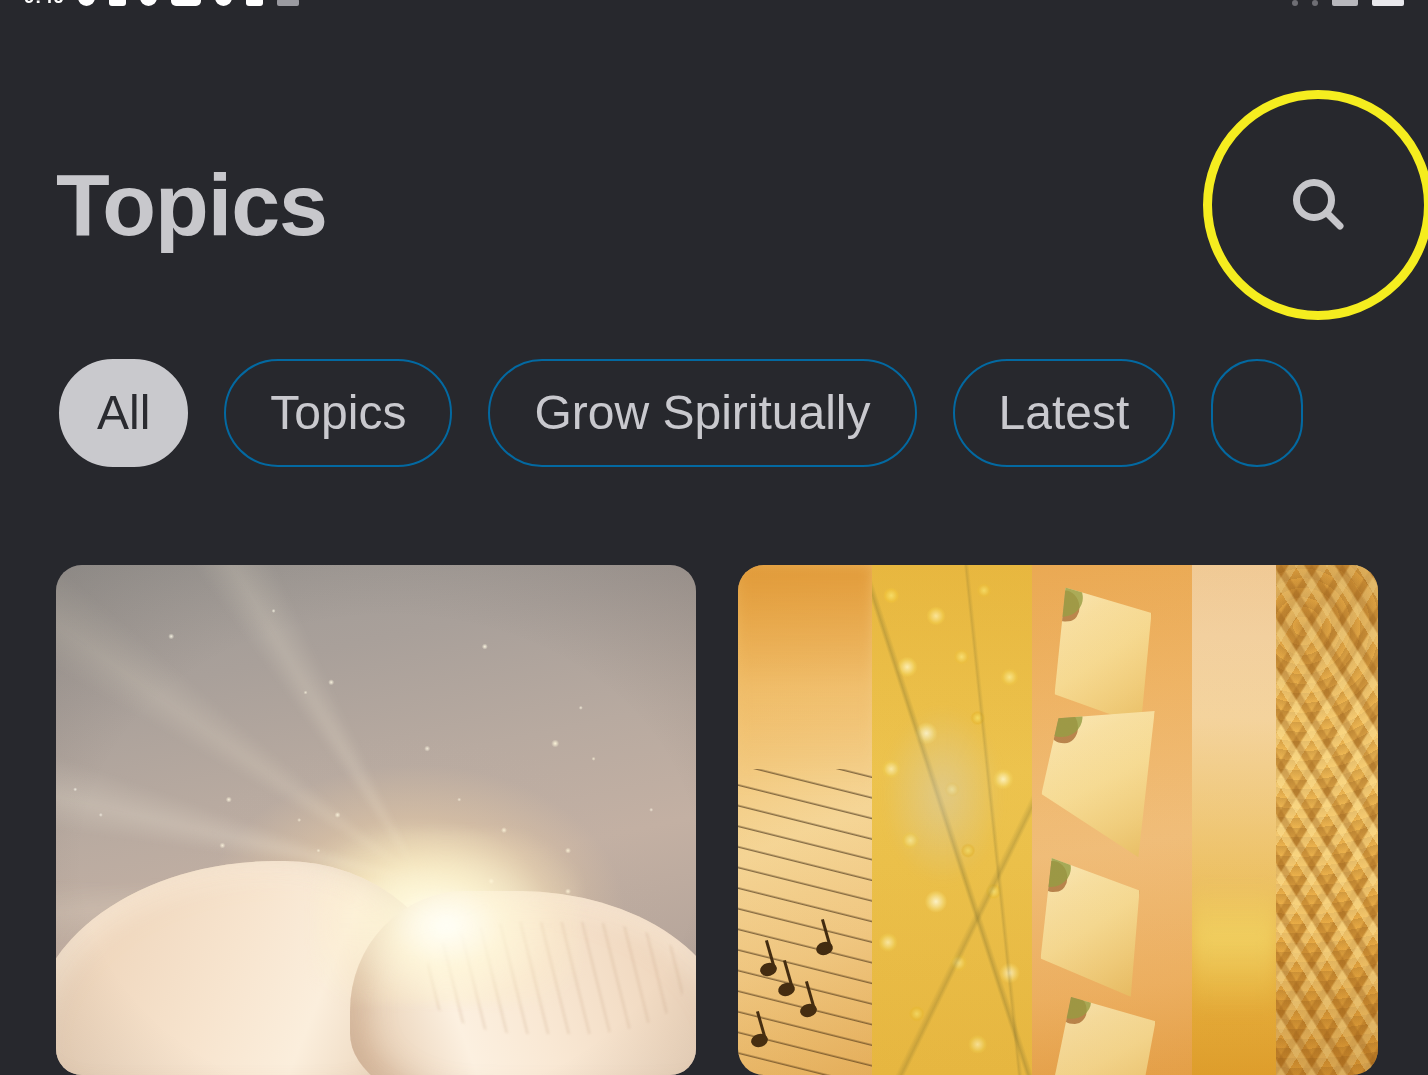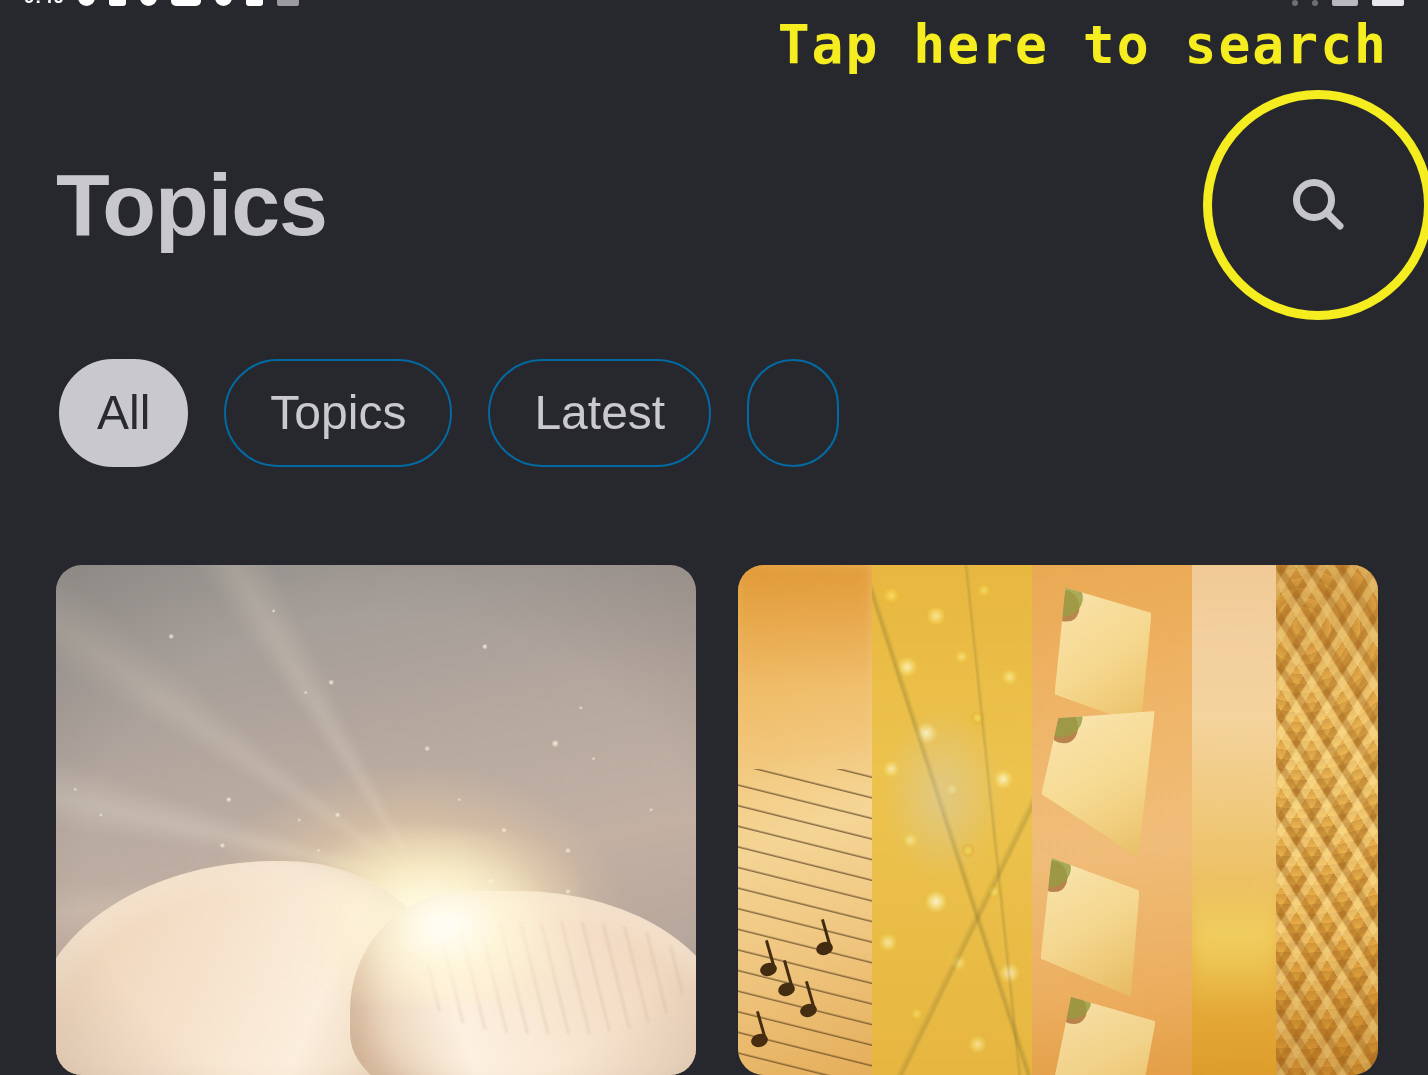--- a/index.html
+++ b/index.html
@@ -552,25 +552,25 @@
         <svg width="62" height="62" viewBox="0 0 62 62" aria-hidden="true">
           <circle cx="26" cy="26" r="17.5" fill="none" stroke="#c6c6ca" stroke-width="7"></circle>
           <line x1="38.5" y1="38.5" x2="52" y2="52" stroke="#c6c6ca" stroke-width="7" stroke-linecap="round"></line>
         </svg>
       </span>
     </button>
   </div>
 
   <div id="annotation-circle"></div>
 
-  <div id="tap-hint">Tap here to search</div>
 
   <div id="chips-row">
     <button class="chip selected">All</button>
     <button class="chip">Topics</button>
+    <button class="chip">Grow Spiritually</button>
     <button class="chip">Latest</button>
     <button class="chip"></button>
   </div>
 
   <div id="cards">
 
     <div class="card">
       <div class="art-hands">
         <div class="rays"></div>
         <div class="sparkles"></div>

